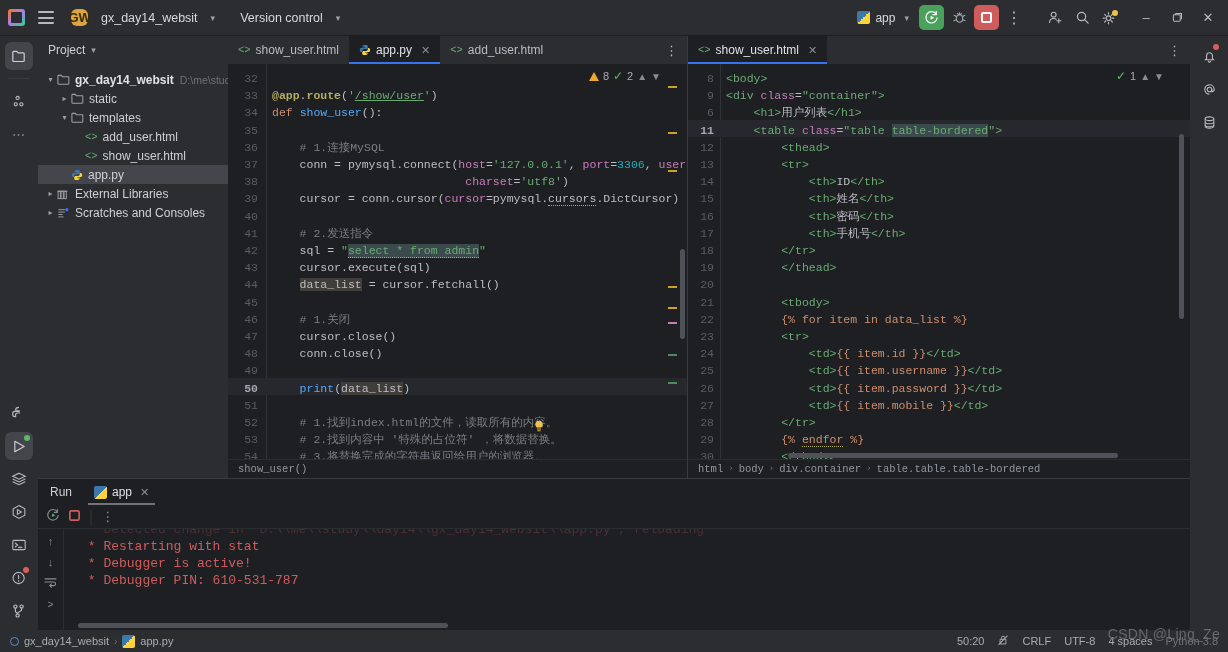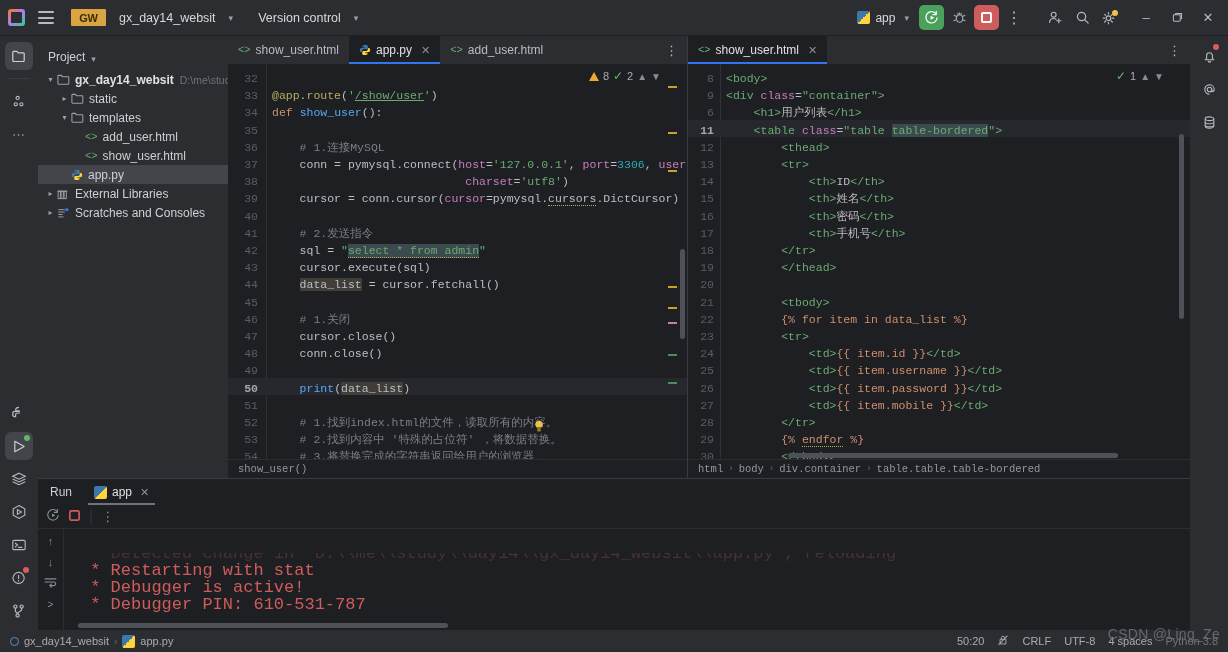--- a/index.html
+++ b/index.html
@@ -24,22 +24,22 @@
     background: linear-gradient(135deg,#f97a12 0%, #b07bf0 48%, #21d789 100%);
     position: relative;
   }
   .ij-logo::after{
     content:""; position:absolute; left:3px; top:3px; width:11px; height:11px;
     background:#2b2d30; border-radius:1px;
   }
   .hamburger { width: 16px; height: 13px; display:flex; flex-direction:column; justify-content:space-between; margin-left:4px;}
   .hamburger i { display:block; height:2px; background:#b6bac0; border-radius:1px; }
   .gw-badge {
-    width:35px; height:17px; border-radius:1px; background:#d9a441; color:#3a2c08;
-    font-size:11px; font-weight:bold; display:flex; align-items:center; justify-content:center;
+    width:17px; height:17px; border-radius:6px; background:#d9a441; color:#3a2c08;
+    font-size:13px; font-weight:bold; display:flex; align-items:center; justify-content:center;
     letter-spacing:-0.3px; margin-left: 8px;
   }
   .proj-name { font-size: 12.5px; color:#d6d9dd; margin-left:4px;}
   .chev { color:#9aa0a6; font-size: 9px; margin-left:4px; }
   .vcs { font-size:12.5px; color:#d6d9dd; margin-left:16px; }
 
   .tb-right { margin-left:auto; display:flex; align-items:center; gap: 3px; }
   .runconf { display:flex; align-items:center; gap:5px; padding: 2px 7px; border-radius:4px; font-size:12px; color:#d6d9dd;}
   .pyicon {
     width:13px;height:13px;border-radius:2px;
@@ -66,21 +66,21 @@
   .dot-red { position:absolute; right:4px; top:3px; width:6px;height:6px;border-radius:50%;background:#db5c5c;}
 
   
   .railR { width: 38px; flex:0 0 38px; background:#2b2d30; display:flex; flex-direction:column; align-items:center; padding-top:6px; }
 
   .center { flex:1 1 auto; display:flex; flex-direction:column; min-width:0; }
   .upper { flex: 1 1 auto; display:flex; min-height:0; }
 
   
   .projpanel { width:190px; flex:0 0 190px; background:#2b2d30; display:flex; flex-direction:column; }
-  .proj-head { height:28px; display:flex; align-items:flex-end; padding-left:10px; font-size:12px; color:#ced0d6; }
+  .proj-head { height:28px; display:flex; align-items:center; padding-left:10px; font-size:12px; color:#ced0d6; }
   .proj-head .chev2 { margin-left:6px; color:#9aa0a6; font-size:9px;}
   .tree { padding-top:6px; font-size:12px; }
   .trow { height:19px; display:flex; align-items:center; padding-left:6px; white-space:nowrap; }
   .trow.sel { background:#43454a; }
   .arrow { width:13px; text-align:center; color:#9aa0a6; font-size:8px; flex:0 0 13px;}
   .arrow.blank { color: transparent; }
   .folder { width:13px;height:11px; margin-right:5px; flex:0 0 13px; position:relative;}
   .folder svg { display:block; }
   .tlabel { color:#cdd0d4; }
   .tlabel.bold { font-weight:bold; color:#dfe1e5;}
@@ -105,21 +105,21 @@
   .ln { position:absolute; left:0; width:30px; text-align:right; color:#595c62; }
   .ln.cur { color:#a4a8ae; font-weight:bold; }
   .cl { position:absolute; left:44px; white-space:pre; color:#bcbec4; }
   .paneR .ln { width:26px; }
   .paneR .cl { left:38px; }
   .curline { position:absolute; left:0; right:0; height:17px; background:#26282e; }
   .gutterbar { position:absolute; top:0; bottom:0; left:38px; width:1px; background:#303236;}
 
   
   .k  { color:#cf8e6d; }  
-  .dec{ color:#b3ae60; }  
+  .dec{ color:#b3ae60;font-weight:bold; }  
   .fn { color:#56a8f5; }  
   .st { color:#6aab73; }  
   .cm { color:#7a7e85; }  
   .nu { color:#2aacb8; }  
   .kw { color:#c77dbb; }  
   .df { color:#bcbec4; }
   .tg { color:#6aab73; }
   .jj { color:#cf8e6d; }
   .underline-url { text-decoration: underline; color:#6aab73;}
   .occ-hl { background:#413e3a;margin-top:8px; }
@@ -146,21 +146,21 @@
   
   .runpanel { flex:0 0 152px; background:#1e1f22; border-top:1px solid #393b40; display:flex; flex-direction:column; }
   .run-head { height:26px; flex:0 0 26px; display:flex; align-items:center; padding-left:12px; gap:0px;}
   .run-title { font-size:12px; color:#ced0d6; margin-right:16px;}
   .run-tab { display:flex; align-items:center; gap:5px; font-size:12px; color:#dfe1e5; position:relative; padding:0 6px; height:26px;}
   .run-tab::after { content:""; position:absolute; left:0; right:0; bottom:0; height:2px; background:#6f737a;}
   .run-tab .x { color:#8a9097; font-size:11px; margin-left:3px;}
   .run-toolbar { height:24px; flex:0 0 24px; display:flex; align-items:center; padding-left:8px; gap:8px; border-bottom:1px solid #2b2d30;}
   .run-body { flex:1 1 auto; display:flex; min-height:0; position:relative;}
   .run-gutter { width:26px; flex:0 0 26px; display:flex; flex-direction:column; align-items:center; padding-top:6px; gap:9px; color:#888c93; font-size:11px; border-right:1px solid #2b2d30;}
-  .console { flex:1 1 auto; position:relative; overflow:hidden; font-family:"Liberation Mono", monospace; font-size:17px; line-height:17px;margin-top:24px; }
+  .console { flex:1 1 auto; position:relative; overflow:hidden; font-family:"Liberation Mono", monospace; font-size:13px; line-height:17px; }
   .cline { position:absolute; left:16px; white-space:pre; color:#cf5c5c; }
   .cline.faded { color:#4a2f33; }
 
   
   .statusbar { height:22px; flex:0 0 22px; background:#2b2d30; display:flex; align-items:center; padding:0 10px; font-size:11px; color:#a9acb2; }
   .sb-left { display:flex; align-items:center; gap:5px; }
   .sb-right { margin-left:auto; display:flex; align-items:center; gap:13px; }
   .ring { width:9px;height:9px;border:1.6px solid #5a8ec9; border-radius:50%;}
   .watermark { position:absolute; right:8px; bottom:10px; font-size:14px; color:#6e7278; font-family:"Liberation Sans",sans-serif; letter-spacing:0.3px; opacity:.85; pointer-events:none;}
 </style>

